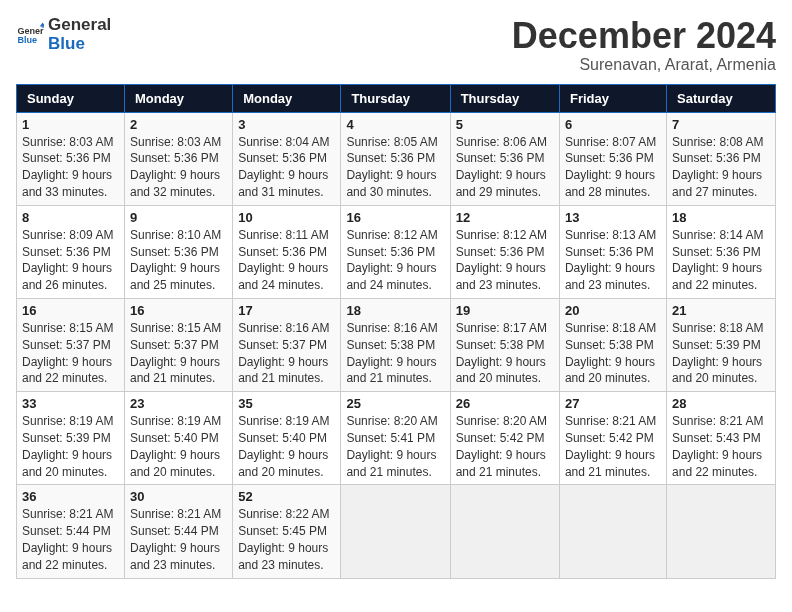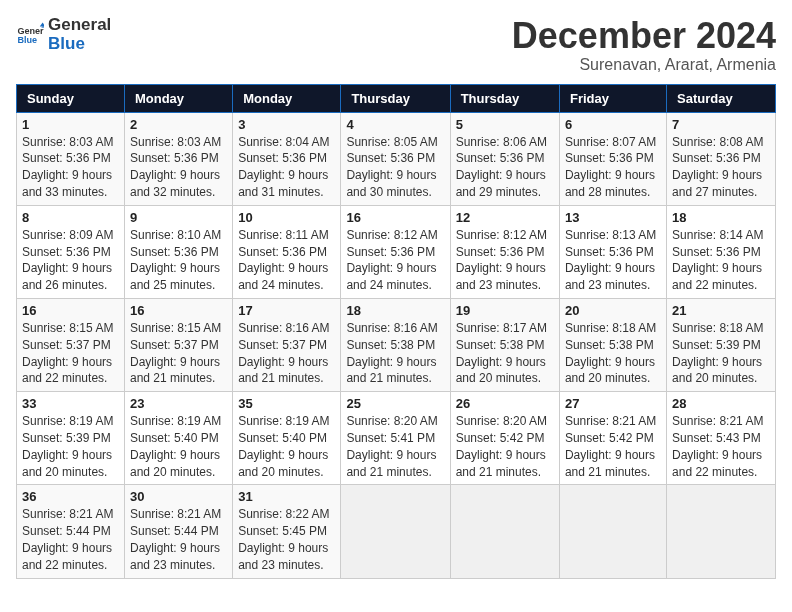--- a/index.html
+++ b/index.html
@@ -361,21 +361,21 @@
         </td>
         <td>
           <span class="day-num">30</span>
         <div class="day-info">
           Sunrise: 8:21 AM<br>
           Sunset: 5:44 PM<br>
           Daylight: 9 hours and 23 minutes.
         </div>
         </td>
         <td>
-          <span class="day-num">31</span>
+          <span class="day-num">52</span>
         <div class="day-info">
           Sunrise: 8:22 AM<br>
           Sunset: 5:45 PM<br>
           Daylight: 9 hours and 23 minutes.
         </div>
         </td>
         <td class="empty-cell"></td>
         <td class="empty-cell"></td>
         <td class="empty-cell"></td>
         <td class="empty-cell"></td>

